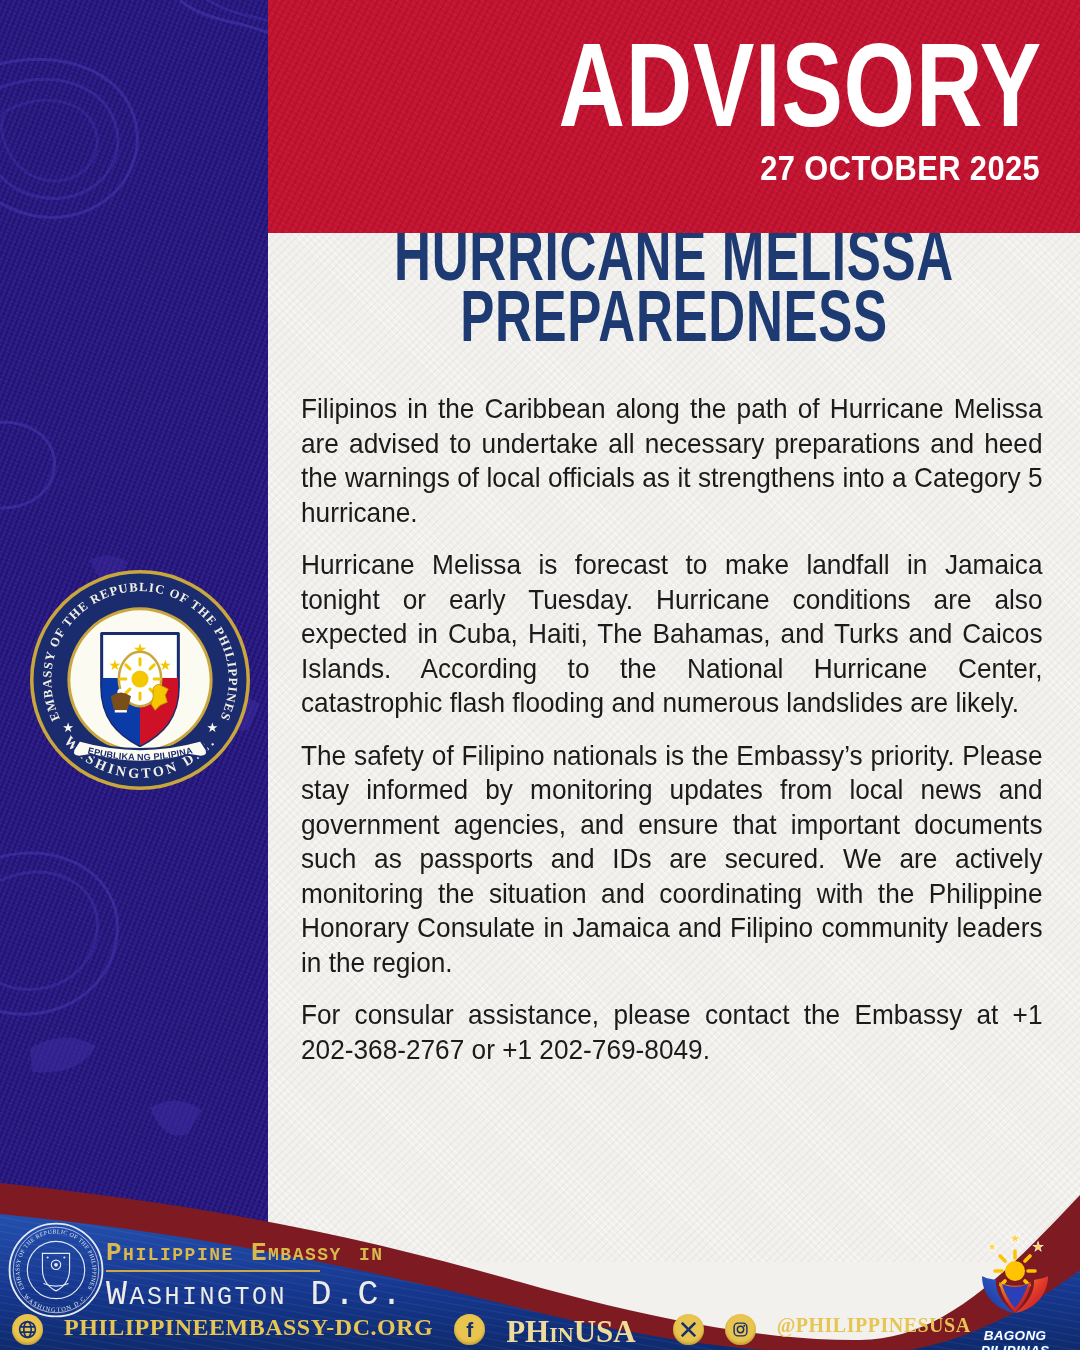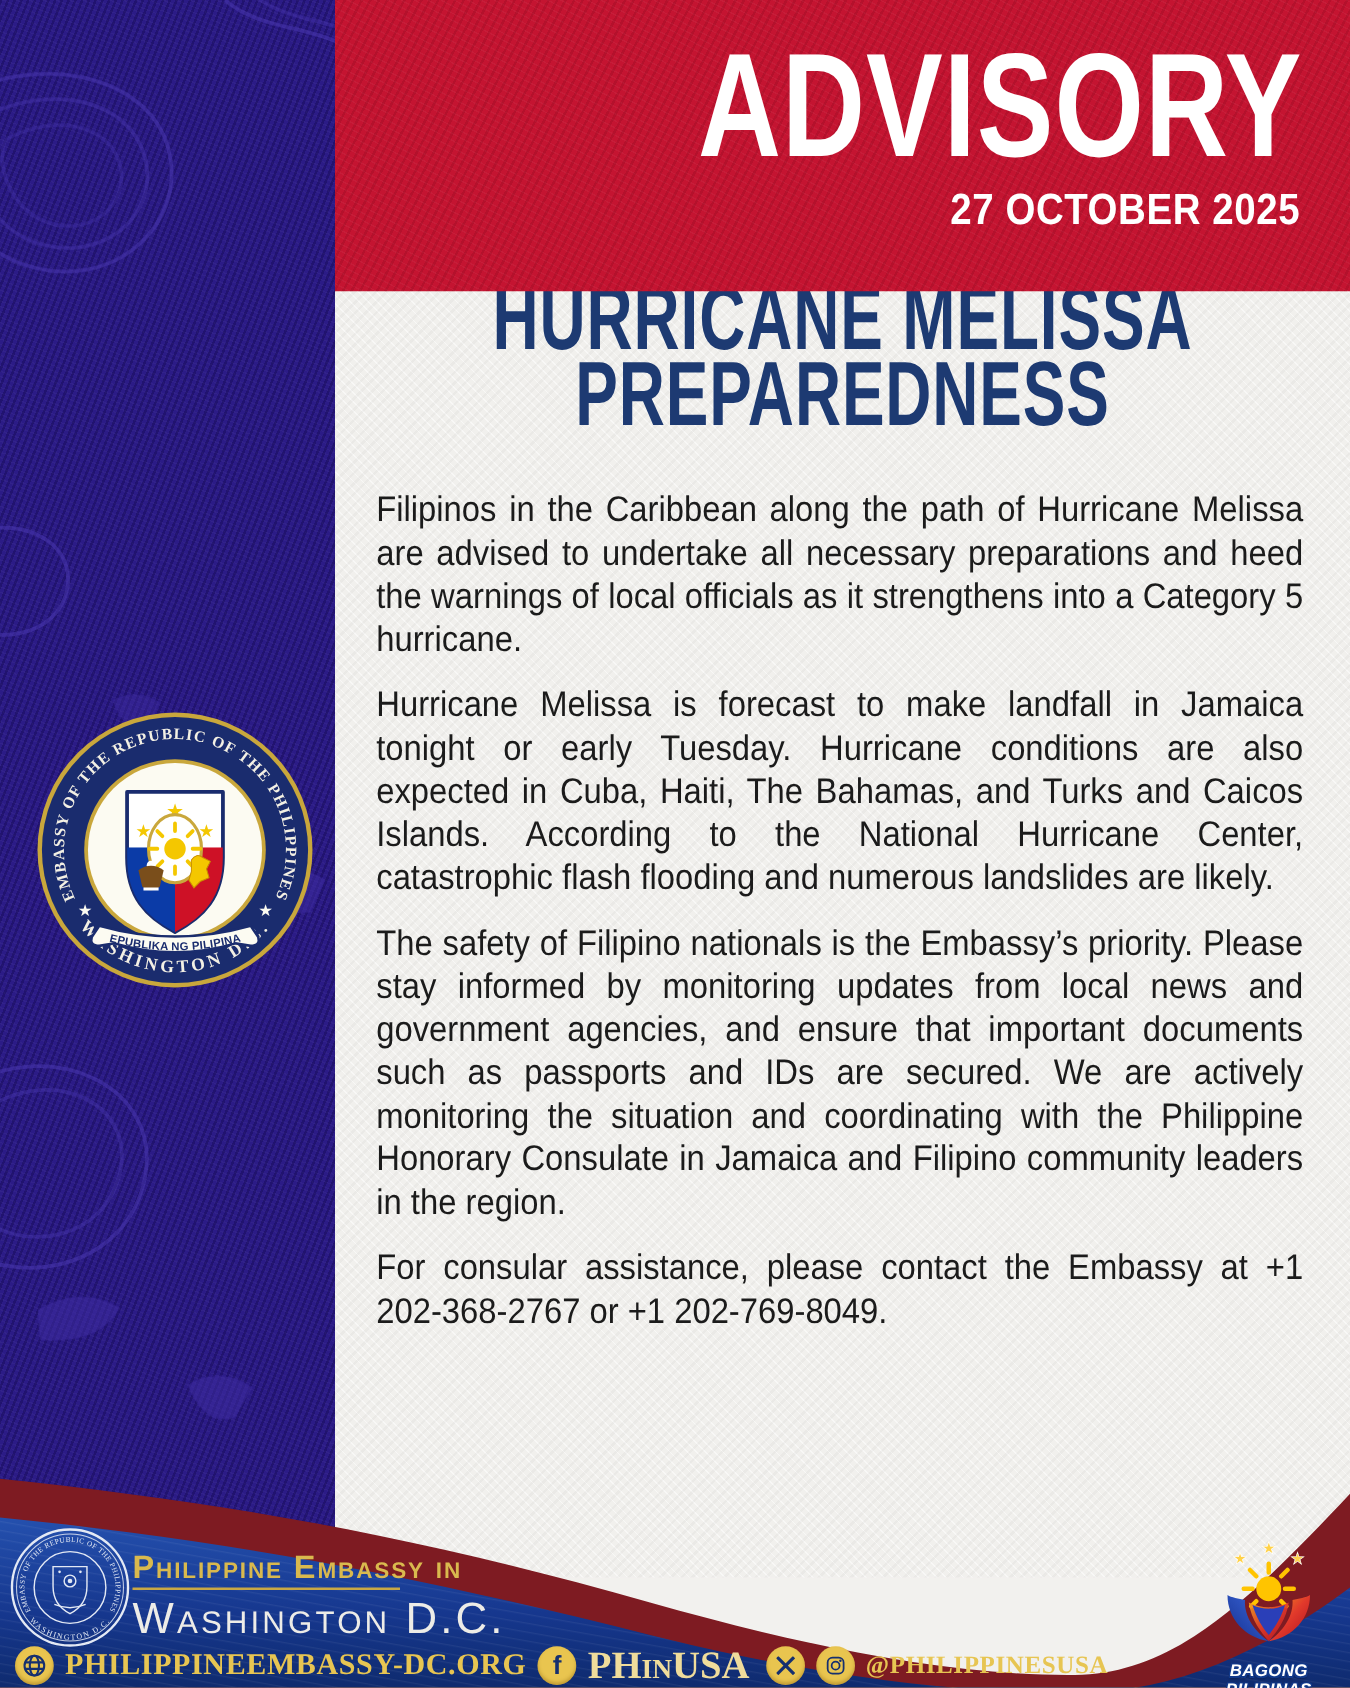--- a/index.html
+++ b/index.html
@@ -42,34 +42,34 @@
   .copy p{margin:0 0 18px;}
 
   
   .main-seal{position:absolute;left:29px;top:569px;width:222px;height:222px;z-index:2;}
 
   
   .wave{position:absolute;left:0;top:1110px;width:1080px;height:240px;z-index:3;}
 
   
   .footer-seal{position:absolute;left:8px;top:1222px;width:96px;height:96px;z-index:4;}
-  .footer-names{position:absolute;left:106px;top:1239px;z-index:4;font-family:Liberation Sans, sans-serif;}
+  .footer-names{position:absolute;left:106px;top:1239px;z-index:4;font-family:Liberation Mono, monospace;}
   .fn1{margin:0;font-variant:small-caps;font-weight:600;font-size:26px;line-height:28px;
        color:#D9B94E;letter-spacing:1.5px;}
   .fn-rule{width:214px;height:2px;background:#C9A845;margin:3px 0 4px;}
   .fn2{margin:0;font-variant:small-caps;font-weight:500;font-size:35px;line-height:38px;
        color:#EDECE7;letter-spacing:2.5px;}
-  .social{position:absolute;left:12px;top:1314px;z-index:4;display:flex;align-items:center;gap:9px;
+  .social{position:absolute;left:12px;top:1314px;z-index:4;display:flex;align-items:flex-start;gap:21px;
           font-family:"Liberation Serif",serif;}
   .chip{width:31px;height:31px;border-radius:50%;background:#E9C54F;display:flex;
         align-items:center;justify-content:center;flex:0 0 auto;
         box-shadow:inset 0 -2px 3px rgba(120,80,0,.35);}
   .chip .ltr{font-family:"Liberation Sans",sans-serif;font-weight:800;color:#16306F;font-size:21px;line-height:1;}
   .site{font-weight:700;font-size:24px;color:#E7C552;letter-spacing:.5px;white-space:nowrap;}
-  .fbh{font-variant:small-caps;font-weight:700;font-size:31px;color:#EFDC9B;white-space:nowrap;margin-right:4px;}
+  .fbh{font-variant:small-caps;font-weight:700;font-size:31px;color:#EFDC9B;white-space:nowrap;margin-right:16px;}
   .igh{font-weight:700;font-size:20px;color:#E7C552;letter-spacing:.5px;white-space:nowrap;}
   .bagong{position:absolute;left:950px;top:1230px;width:130px;z-index:4;text-align:center;}
   .bagong-label{margin:2px 0 0;font-family:"Liberation Sans",sans-serif;font-style:italic;
     font-weight:800;font-size:13.5px;letter-spacing:.3px;color:#FFFFFF;
     text-shadow:-1px -1px 0 #123A8C,1px -1px 0 #123A8C,-1px 1px 0 #123A8C,1px 1px 0 #123A8C,0 2px 2px rgba(0,0,0,.4);}
 </style>
 </head>
 <body>
 
 <div class="poster">

